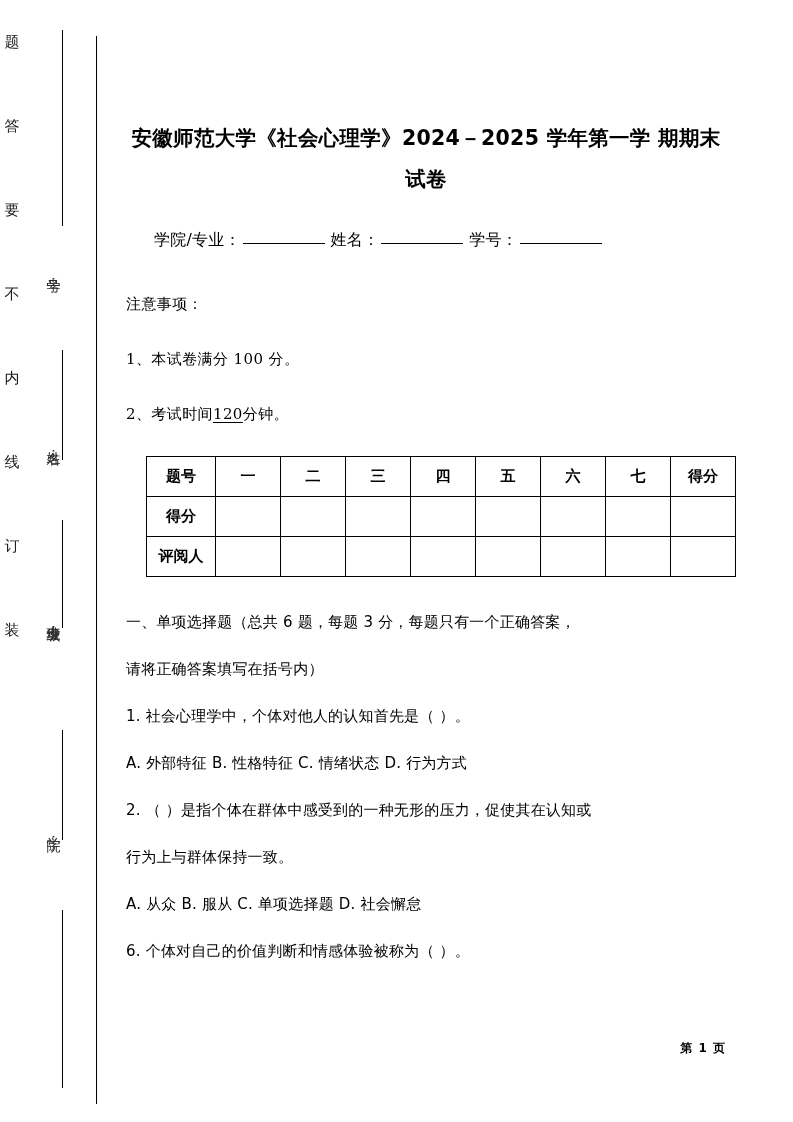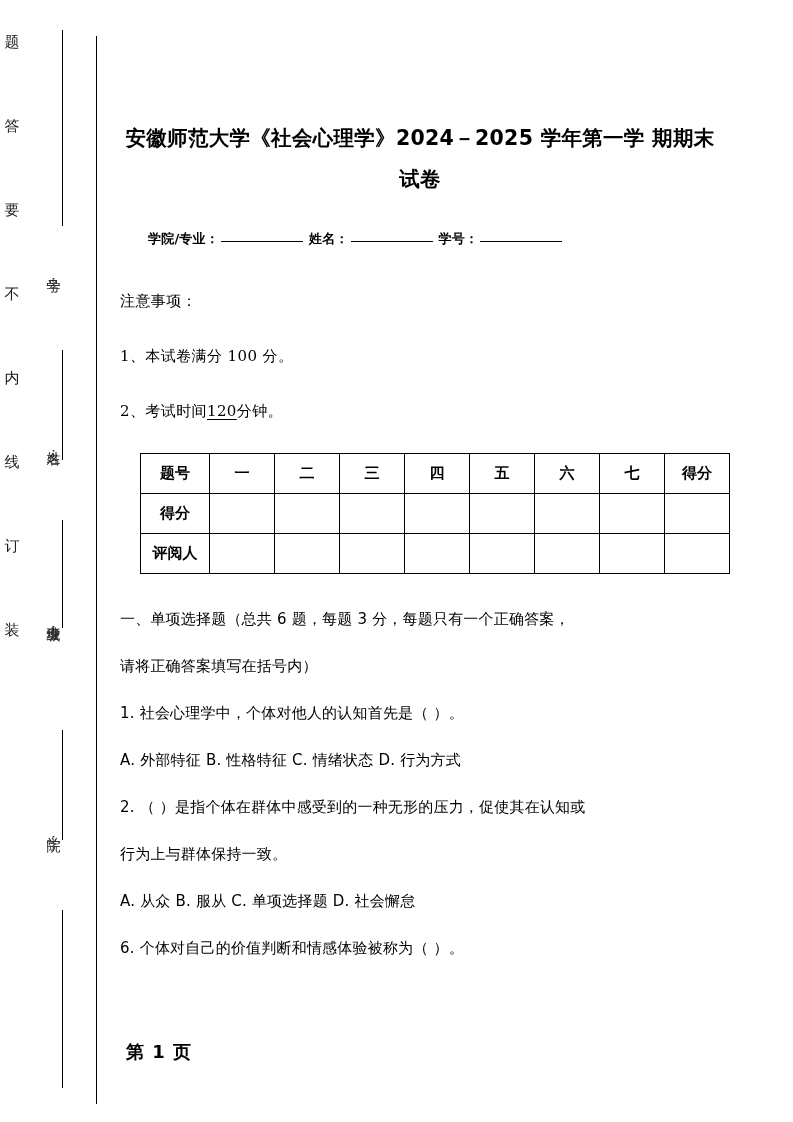--- a/index.html
+++ b/index.html
@@ -72,42 +72,42 @@
   .outer-rule {
     position: absolute;
     left: 22px;
     width: 0;
     border-left: 1.2px solid #000;
   }
 
   
   #page-body {
     position: absolute;
-    left: 120px;
+    left: 126px;
     top: 0;
     width: 600px;
   }
 
   #exam-title {
     margin: 0;
     padding-top: 118px;
     font-size: 20.5px;
     font-weight: bold;
     line-height: 41px;
     text-align: center;
     font-family: "DejaVu Sans", "Liberation Sans", sans-serif;
     letter-spacing: 0.3px;
   }
 
   #student-info-line {
     margin: 0;
     padding-top: 30px;
     padding-left: 28px;
-    font-size: 13px;
-    font-weight: bold;
+    font-size: 16px;
+    font-weight: normal;
     font-family: "DejaVu Sans", "Liberation Sans", sans-serif;
     white-space: nowrap;
     letter-spacing: 0.2px;
   }
   .blank-fill {
     display: inline-block;
     border-bottom: 1.4px solid #000;
     width: 82px;
     margin: 0 6px 0 2px;
     vertical-align: 1px;
@@ -159,22 +159,22 @@
   }
   .q-stem { margin-top: 0; }
   .q-options { letter-spacing: 0.2px; }
 
   
   #page-footer {
     position: absolute;
     left: 126px;
     top: 1040px;
     width: 600px;
-    text-align: left;
-    font-size: 18px;
+    text-align: right;
+    font-size: 12px;
     font-weight: bold;
     font-family: "DejaVu Sans", "Liberation Sans", sans-serif;
     letter-spacing: 1px;
   }
 </style>
 </head>
 <body>
 
 <div id="binding-margin">
 

